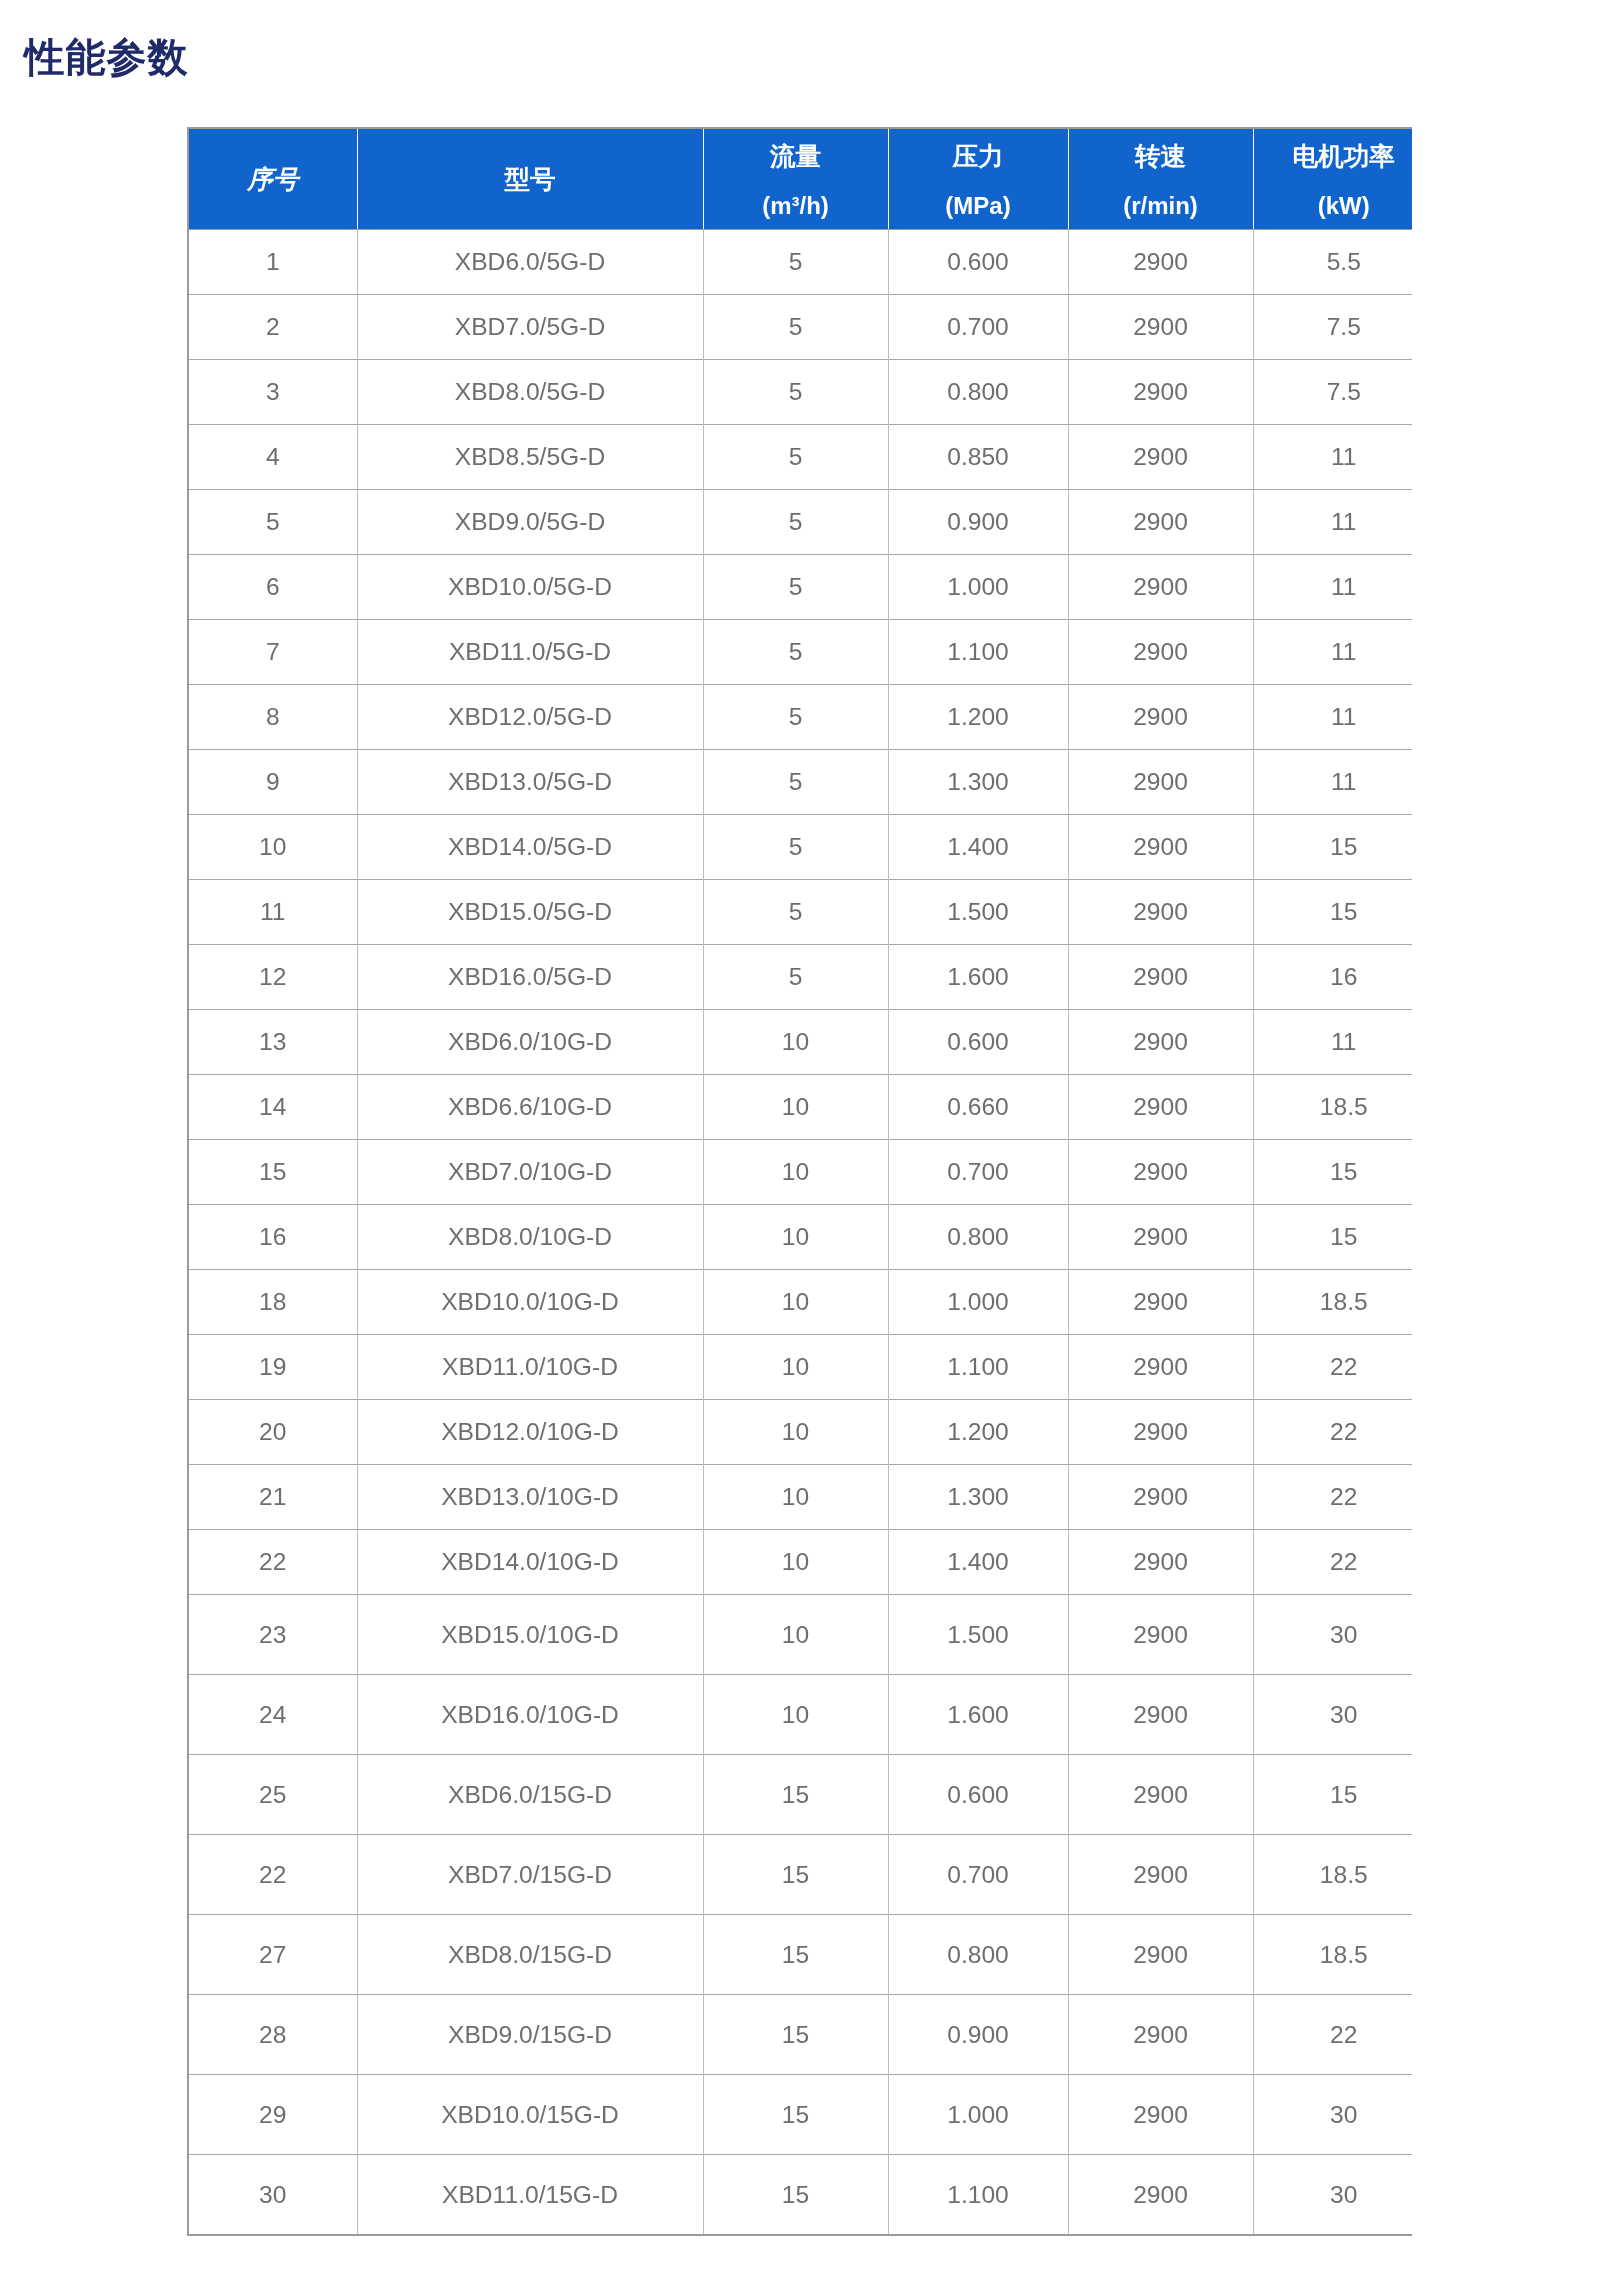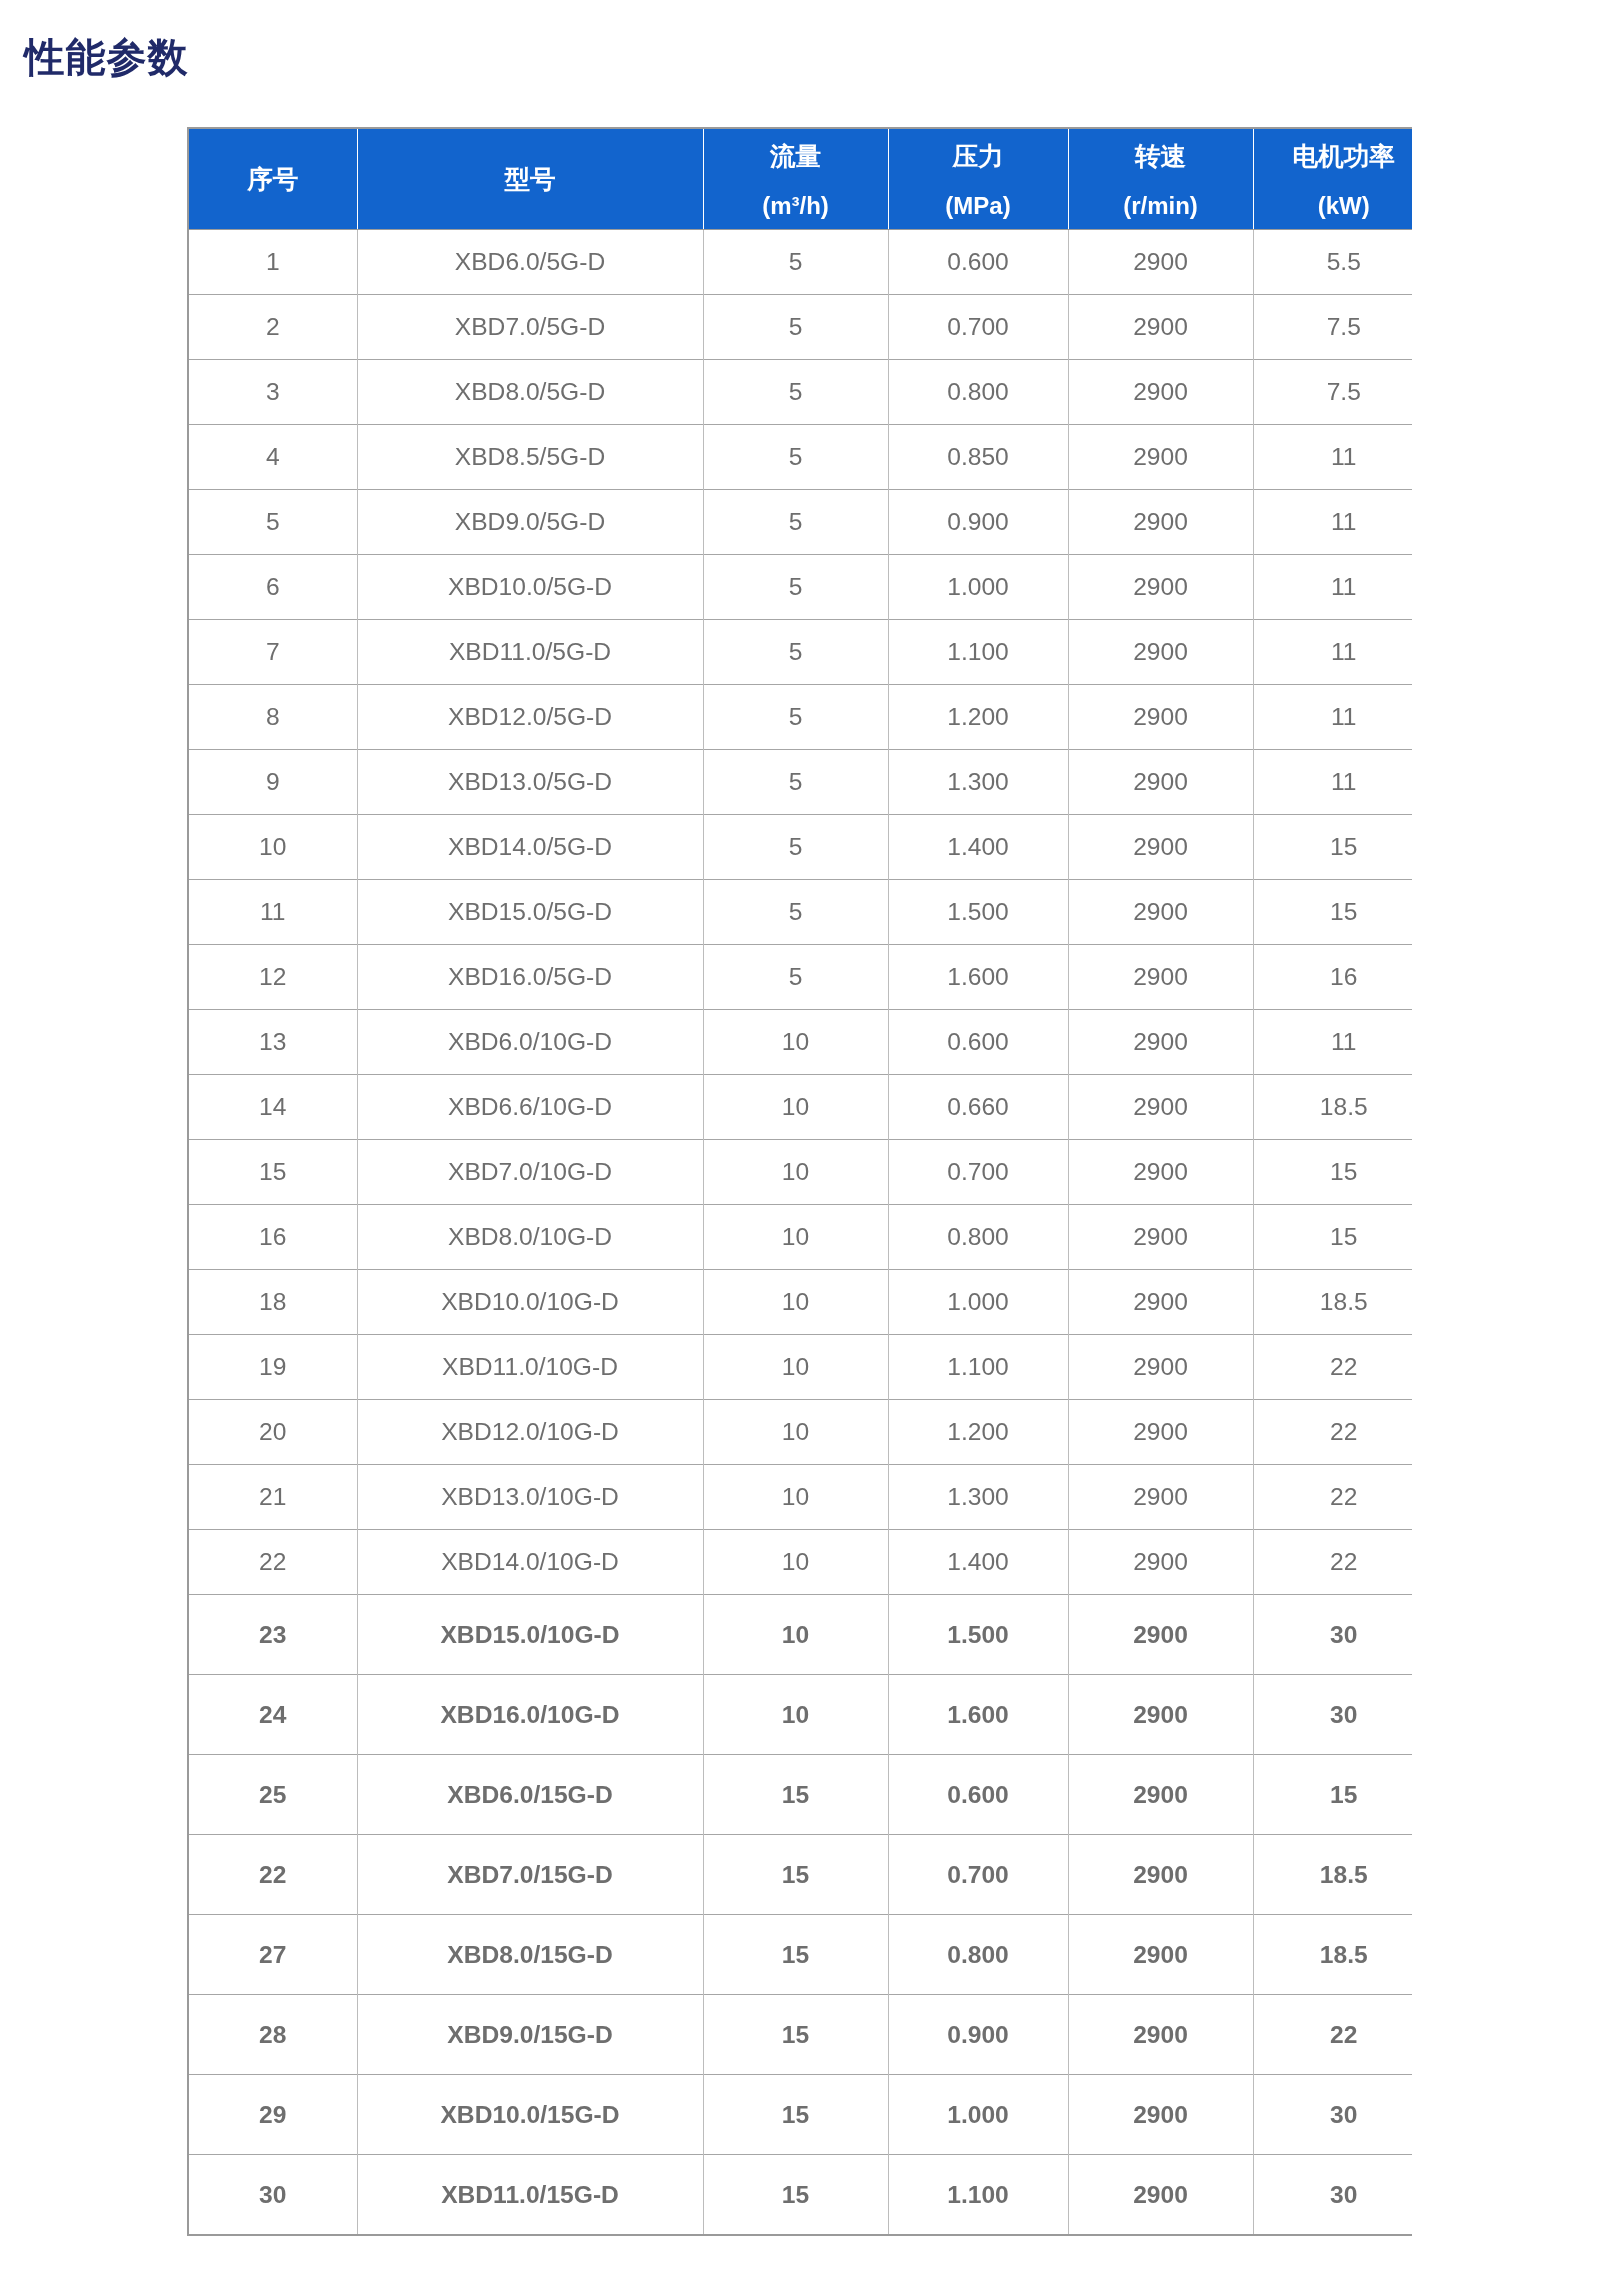--- a/index.html
+++ b/index.html
@@ -42,20 +42,21 @@
     font-size: 25.6px;
     height: 100px;
     text-align: center;
     vertical-align: middle;
     border-left: 1.5px solid #ffffff;
     border-bottom: 1.5px solid #9a9a9a;
     padding: 0;
   }
   .spec-table thead th:first-child {
     border-left: none;
+    font-style: italic;
   }
   .h-unit {
     display: block;
     margin-top: 18px;
     font-size: 24px;
     font-weight: bold;
   }
   .spec-table tbody td {
     background: #ffffff;
     color: #6e6e6e;
@@ -63,21 +64,21 @@
     text-align: center;
     vertical-align: middle;
     border-top: 1px solid #a6a6a6;
     border-left: 1px solid #bcbcbc;
     padding: 0;
   }
   .spec-table tbody td:first-child {
     border-left: none;
   }
   .spec-table tbody tr.r-a td { height: 64px; }
-  .spec-table tbody tr.r-b td { height: 79px; font-weight: bold; }
+  .spec-table tbody tr.r-b td { height: 79px; }
 </style>
 </head>
 <body>
 
 <div class="page">
 
   <h1 class="page-title">性能参数</h1>
 
   <table class="spec-table">
     <colgroup>

